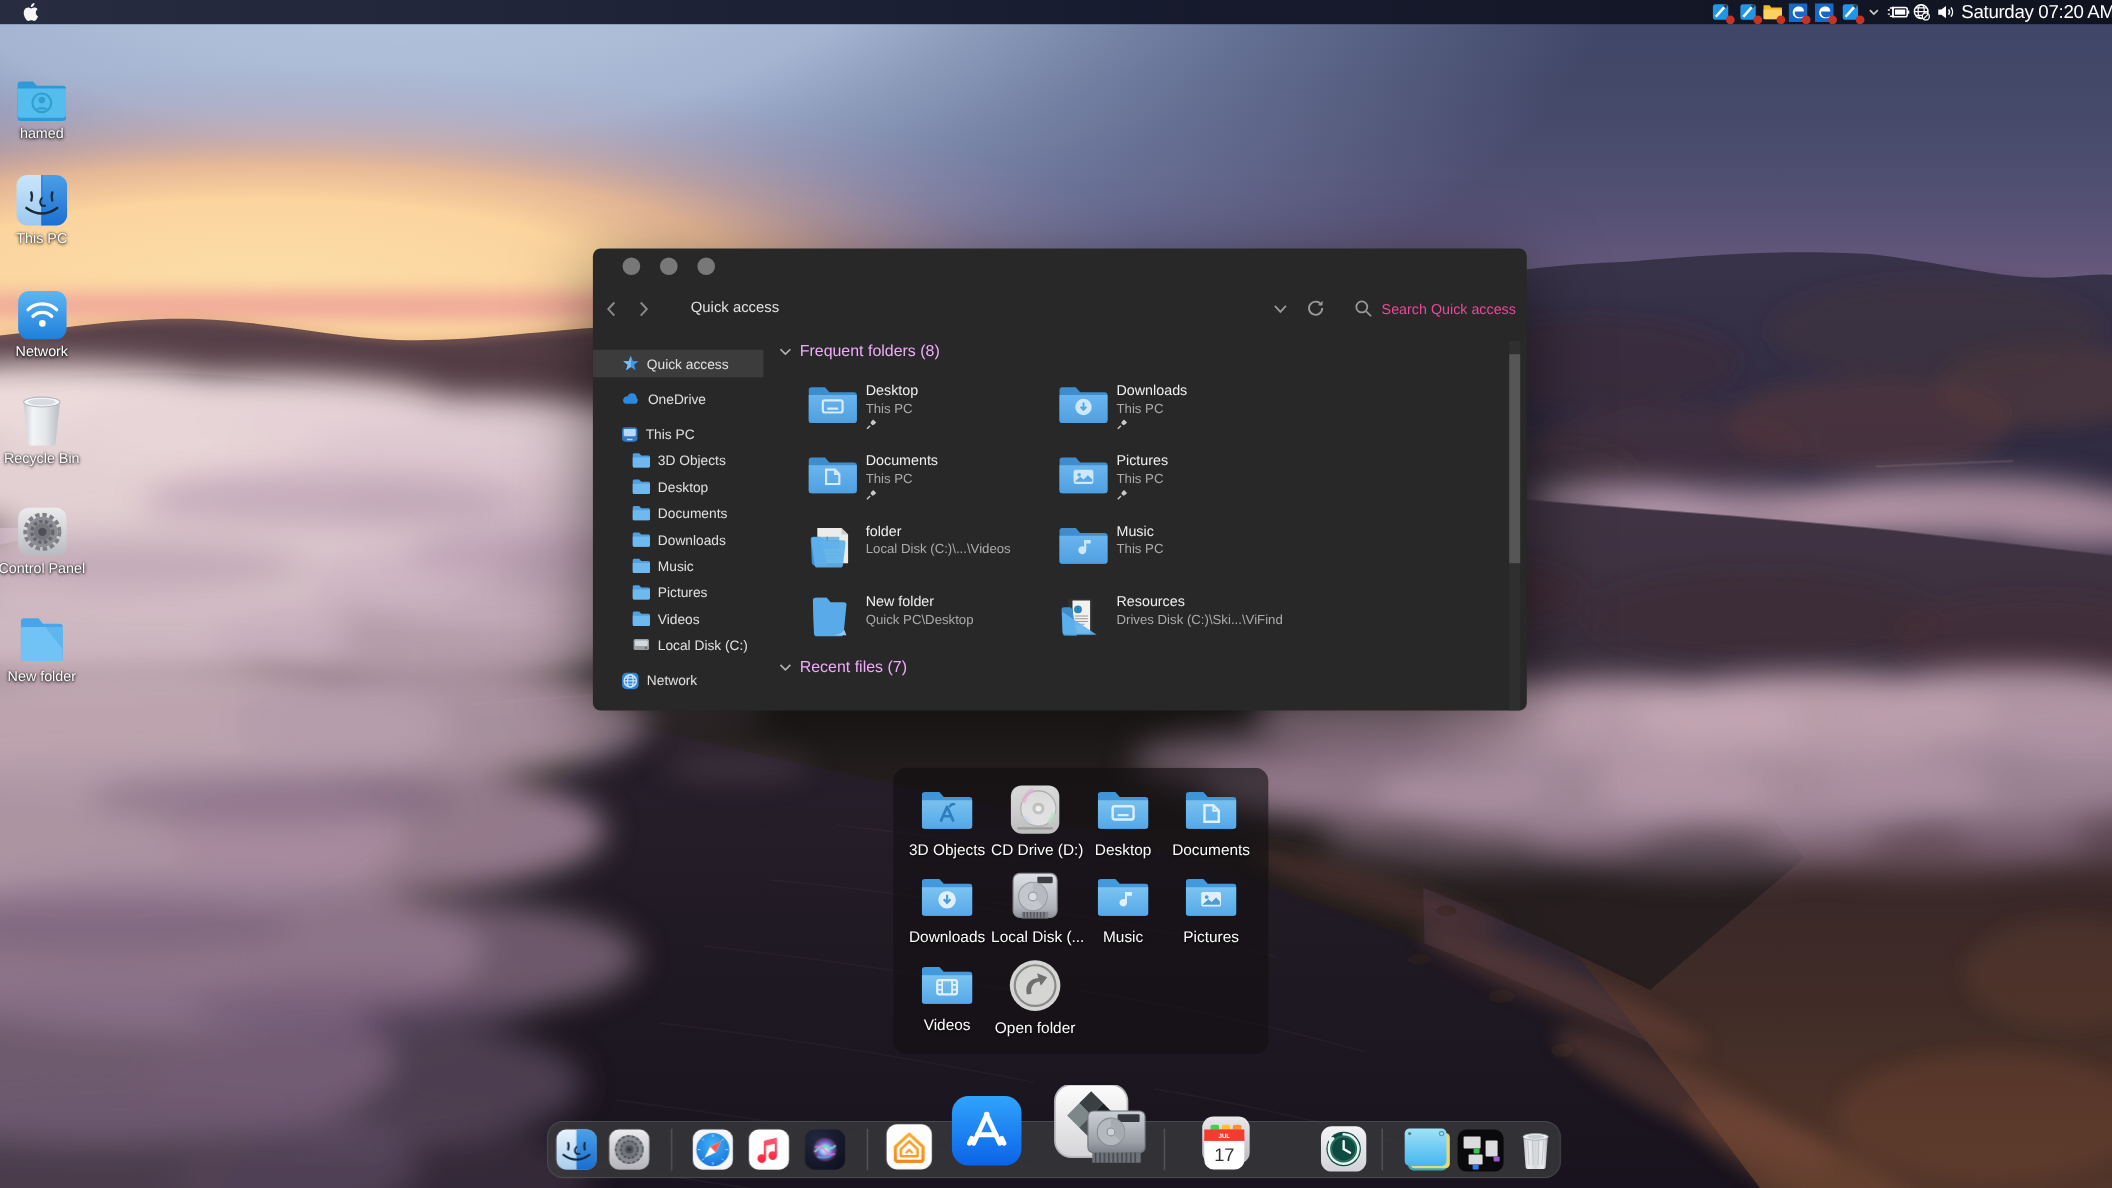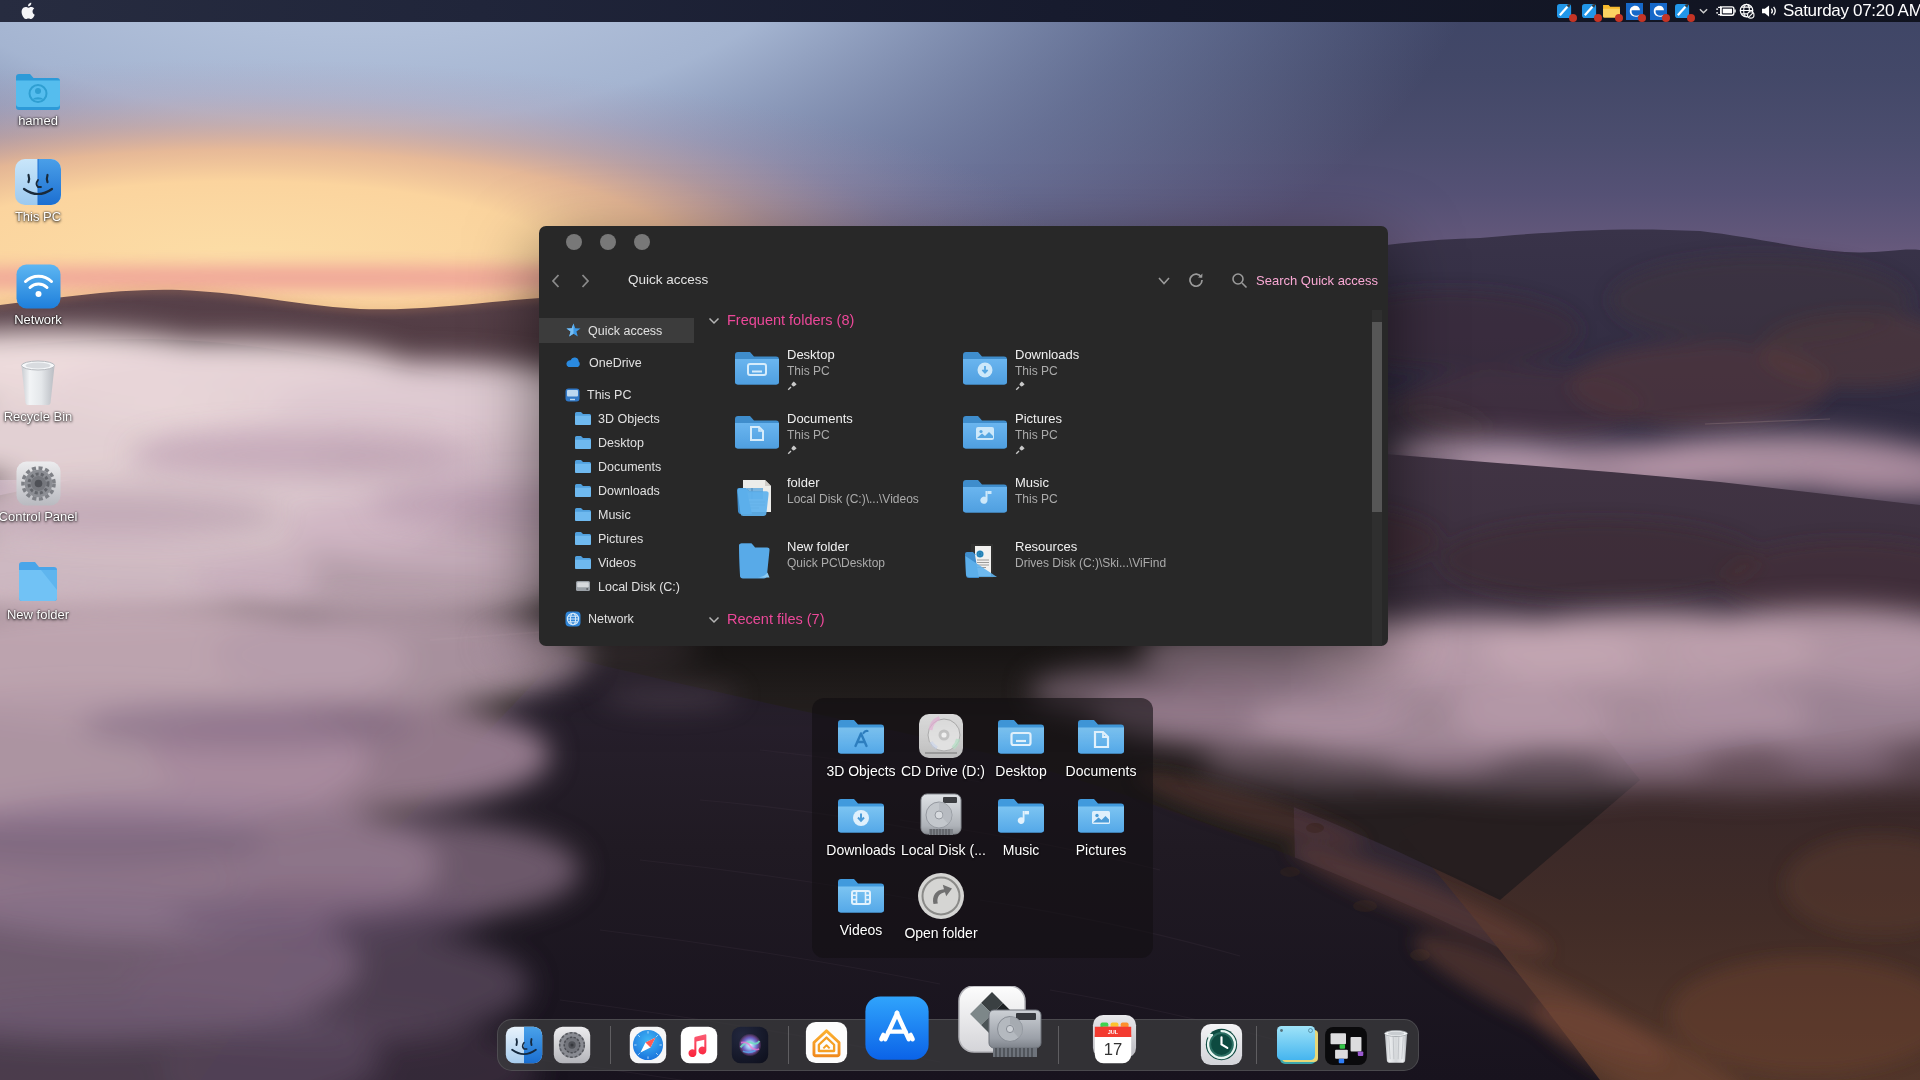--- a/index.html
+++ b/index.html
@@ -19,27 +19,27 @@
 .dicon { position:absolute; width:96px; text-align:center; z-index:10; }
 .dicon .ic { display:flex; justify-content:center; align-items:flex-end; height:48px; }
 .dicon .lbl { margin-top:4px; color:#fff; font-size:13px; text-shadow:0 1px 3px rgba(0,0,0,.95), 0 0 2px rgba(0,0,0,.8); line-height:14px; }
 
 #explorer { position:absolute; left:539px; top:226px; width:849px; height:420px; background:#282828; border-radius:7px; box-shadow:0 22px 70px rgba(0,0,0,.55); z-index:20; overflow:hidden; }
 #explorer .traffic { position:absolute; top:7.5px; left:27px; display:flex; gap:18px; }
 #explorer .traffic i { width:16px; height:16px; border-radius:50%; background:#787878; }
 #explorer .nav { position:absolute; top:42px; left:0; width:100%; height:26px; }
 #explorer .nav .chev { position:absolute; top:3px; }
 #explorer .loc { position:absolute; left:89px; top:4px; font-size:13.5px; color:#e2e2e2; }
-#explorer .srch { position:absolute; left:717px; top:5px; font-size:13px; color:#f9a8d4; }
+#explorer .srch { position:absolute; left:717px; top:5px; font-size:13px; color:#ec4899; }
 #sidebar { position:absolute; left:0; top:84px; width:155px; bottom:0; font-size:12.5px; color:#e0e0e0; }
 #sidebar .row { position:absolute; left:0; width:155px; height:25px; display:flex; align-items:center; }
 #sidebar .row svg { margin-right:7px; flex:0 0 auto; }
 #sidebar .sel { background:#3c3c3c; }
 #main { position:absolute; left:155px; top:84px; right:0; bottom:0; }
-.sechead { position:absolute; font-size:14.5px; color:#ec4899; }
+.sechead { position:absolute; font-size:14.5px; color:#f0abfc; }
 .tile { position:absolute; width:220px; height:46px; }
 .tile .fico { position:absolute; left:0; top:0; }
 .tile .tname { position:absolute; left:52px; top:-3px; font-size:13px; color:#f0f0f0; white-space:nowrap; }
 .tile .tsub { position:absolute; left:52px; top:14px; font-size:12px; color:#ababab; white-space:nowrap; }
 .tile .tpin { position:absolute; left:52px; top:30px; }
 #scrollb { position:absolute; right:6px; top:84px; width:10px; bottom:0; background:#2f2f2f; }
 #scrollb .thumb { position:absolute; left:0; width:10px; top:12px; height:190px; background:#565656; }
 
 #drives { position:absolute; left:812px; top:698px; width:341px; height:260px; background:rgba(18,15,18,0.6); border-radius:12px; z-index:15; }
 #drives .cell { position:absolute; width:80px; text-align:center; }
@@ -635,21 +635,21 @@
             <circle cx="17" cy="12" r="3.6" fill="#3fa1d8"></circle>
             <path d="M14.2 12 a2.8 2.8 0 0 0 5.6 0 a2.8 2.8 0 0 0 -5.6 0 M17 9.2 v5.6 M14.6 10.6 c1.6 1 3.2 1 4.8 0 M14.6 13.4 c1.6 -1 3.2 -1 4.8 0" stroke="#1b6f9e" stroke-width="0.7" fill="none"></path>
             <path d="M14 18 h12 M14 20.5 h12 M14 23 h12 M14 25.5 h9" stroke="#9a9a98" stroke-width="1"></path>
             <path d="M2 12 a2 2 0 0 1 2-2 h6 l3 3 h-1 l4 23 H6 a3 3 0 0 1 -3-2.6 Z" fill="#3f8dcc"></path>
             <path d="M30 10 h3 a2.5 2.5 0 0 1 2.5 2.8 l-2.4 19.5 a3 3 0 0 1 -3 2.7 h-24 a3 3 0 0 1 -3-2.6 L2 12" fill="none"></path>
             <path d="M34 35 h-28 a3 3 0 0 1 -3-2.6 L2.4 14 Z" fill="#5fb2ed" opacity="0.9"></path>
           </svg>
       <div class="tname">Resources</div>
           <div class="tsub">Drives Disk (C:)\Ski...\ViFind</div>
     </div>
-    <div class="sechead" style="left:14px; top:301px;"><svg width="12" height="8" viewBox="0 0 12 8" style="margin-right:7px">
+    <div class="sechead" style="left:14px; top:289px;"><svg width="12" height="8" viewBox="0 0 12 8" style="margin-right:7px">
             <path d="M1.5 1.5 L6 6 L10.5 1.5" stroke="#b5b5b5" stroke-width="1.5" fill="none"></path>
           </svg>Recent files (7)</div>
   </div>
   <div id="scrollb">
         <div class="thumb"></div>
       </div>
 </div>
 
 <div id="drives">
   <svg width="0" height="0">

